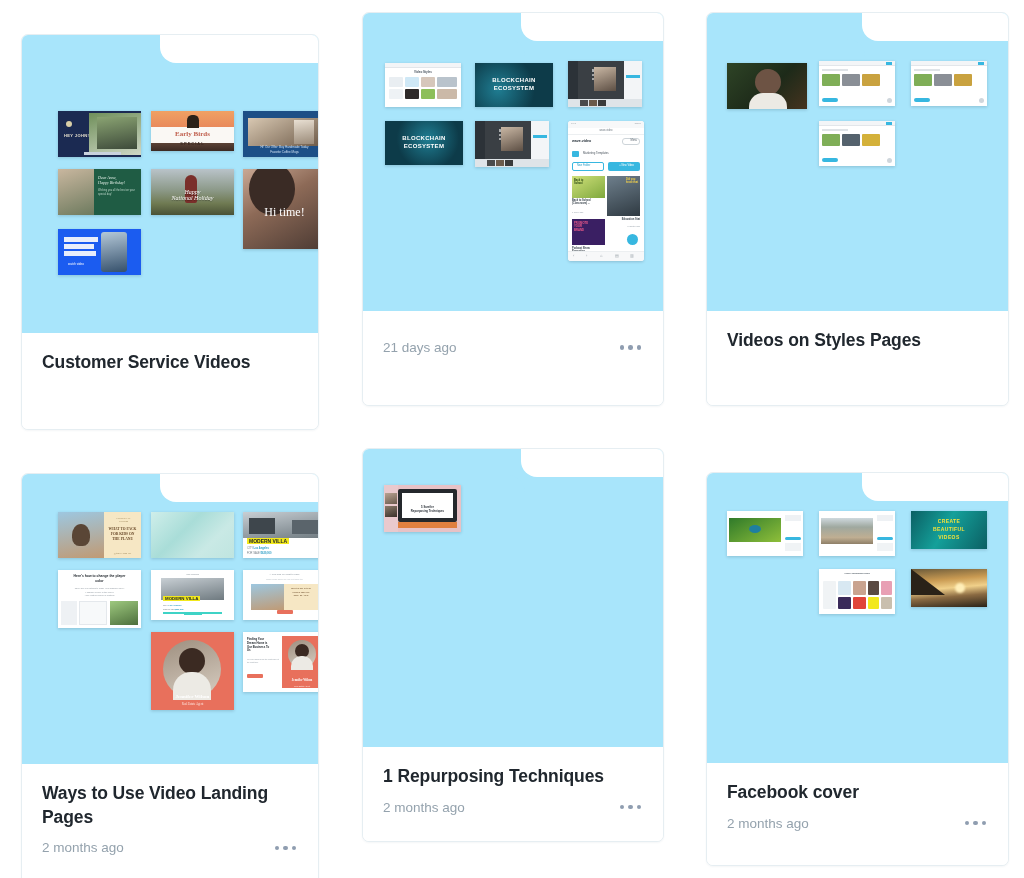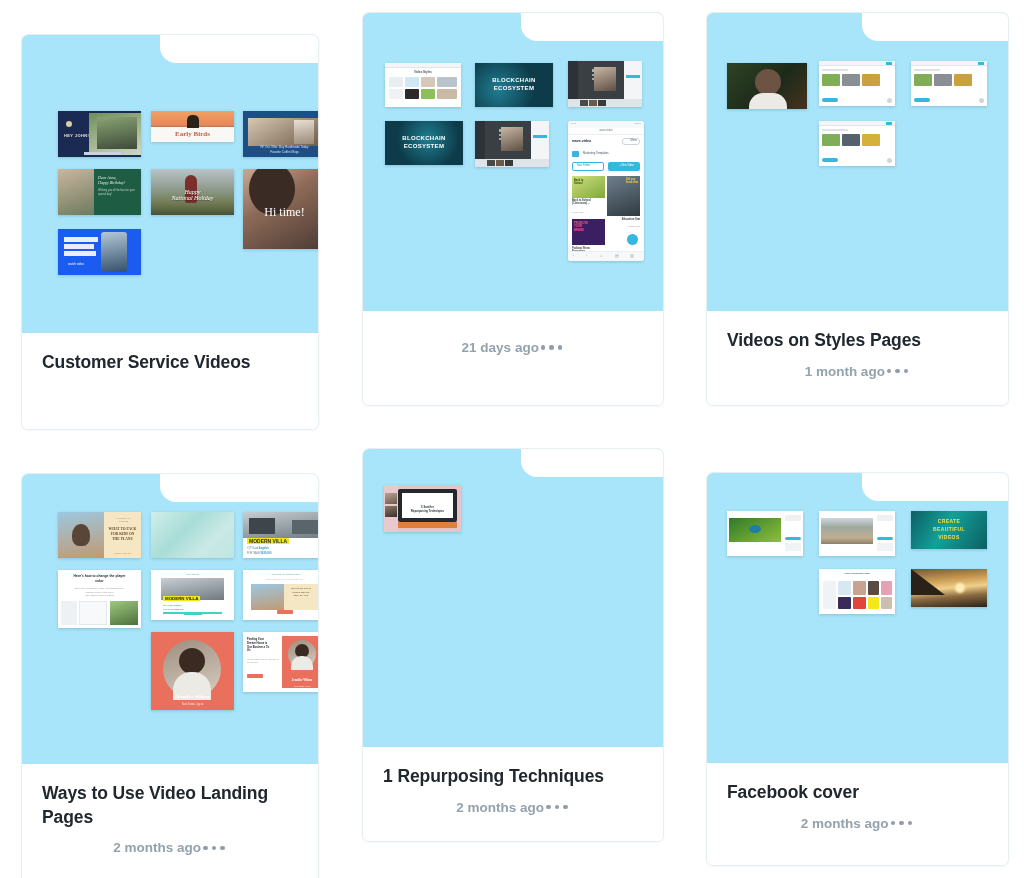--- a/index.html
+++ b/index.html
@@ -65,23 +65,22 @@
   .folder-title {
     font-size: 17.5px;
     font-weight: bold;
     color: #20272e;
     line-height: 1.36;
     letter-spacing: -.1px;
   }
   .folder-meta {
     display: flex;
     align-items: center;
-    justify-content: center;
+    justify-content: space-between;
     margin-top: 10px;
-    font-weight: bold;
   }
   .folder-time {
     font-size: 13.5px;
     color: #94a2ad;
   }
   .dots {
     display: flex;
     gap: 4px;
     padding: 6px 2px;
     cursor: pointer;
@@ -121,21 +120,21 @@
 
         <div class="th" style="left:36px;top:76px;width:83px;height:46px;background:#1b2a52;">
           <div class="art">
             <div style="position:absolute;right:0;top:2px;width:52px;height:42px;background:linear-gradient(160deg,#6f8f5a,#cfd8c6);"></div>
             <div style="position:absolute;right:4px;top:6px;width:40px;height:32px;background:linear-gradient(170deg,#8aa372,#3d4a3a);"></div>
             <div style="position:absolute;left:8px;top:10px;width:6px;height:6px;border-radius:50%;background:#d9cfa8;"></div>
             <div style="position:absolute;left:6px;top:22px;font-size:4px;color:#e8e2cf;font-weight:bold;letter-spacing:.4px;">HEY JOHN!</div>
             <div style="position:absolute;left:26px;bottom:2px;right:20px;height:3px;background:#c9d2dd;"></div>
           </div>
         </div>
-        <div class="th" style="left:129px;top:76px;width:83px;height:31px;">
+        <div class="th" style="left:129px;top:76px;width:83px;height:40px;">
           <div class="art">
             <div style="position:absolute;inset:0;background:linear-gradient(180deg,#f0a163 0%,#e8875a 45%,#7a5a48 60%,#3b2a23 100%);"></div>
             <div style="position:absolute;left:0;right:0;top:16px;height:16px;background:#faf8f4;"></div>
             <div style="position:absolute;left:0;right:0;top:19px;font-size:7px;color:#c0604e;text-align:center;font-family:'Liberation Serif',serif;font-weight:bold;">Early Birds</div>
             <div style="position:absolute;left:0;right:0;top:30px;font-size:4px;color:#3b2a23;text-align:center;letter-spacing:1px;font-weight:bold;">SPECIAL</div>
             <div style="position:absolute;left:36px;top:4px;width:12px;height:13px;background:#2b2118;border-radius:40% 40% 0 0;"></div>
           </div>
         </div>
         <div class="th" style="left:221px;top:76px;width:83px;height:46px;background:#1d4f86;">
           <div class="art">
@@ -353,28 +352,20 @@
             <div class="mockcard" style="left:43px;top:13px;width:18px;height:12px;background:#d4b13a;"></div>
             <div class="mockbtn" style="left:3px;bottom:4px;width:16px;height:4px;"></div>
             <div style="position:absolute;right:3px;bottom:3px;width:5px;height:5px;border-radius:50%;background:#cfd6dc;"></div>
           </div>
         </div>
       </div>
     </div>
 
     <div class="folder-foot" style="height:94px;">
       <div class="folder-title">Videos on Styles Pages</div>
-      <div class="folder-meta">
-        <span class="folder-time">1 month ago</span>
-        <span class="dots">
-            <i></i>
-            <i></i>
-            <i></i>
-          </span>
-      </div>
     </div>
   </div>
 
   <div class="folder" style="left:21px; top:473px; width:298px; height:412px;">
     <div class="folder-top" style="position:absolute;left:0;top:0;right:0;height:292px;">
       <div class="folder-blue" style="background: rgb(168, 229, 251);"></div>
       <div class="folder-tabcut" style="right:0;width:158px;border-bottom-left-radius:16px;"></div>
       <div style="position: absolute; left: 140px; top: 26px; width: 18px; height: 18px; background: rgb(168, 229, 251); border-top-right-radius: 18px;"></div>
 
       <div class="thumbs">

